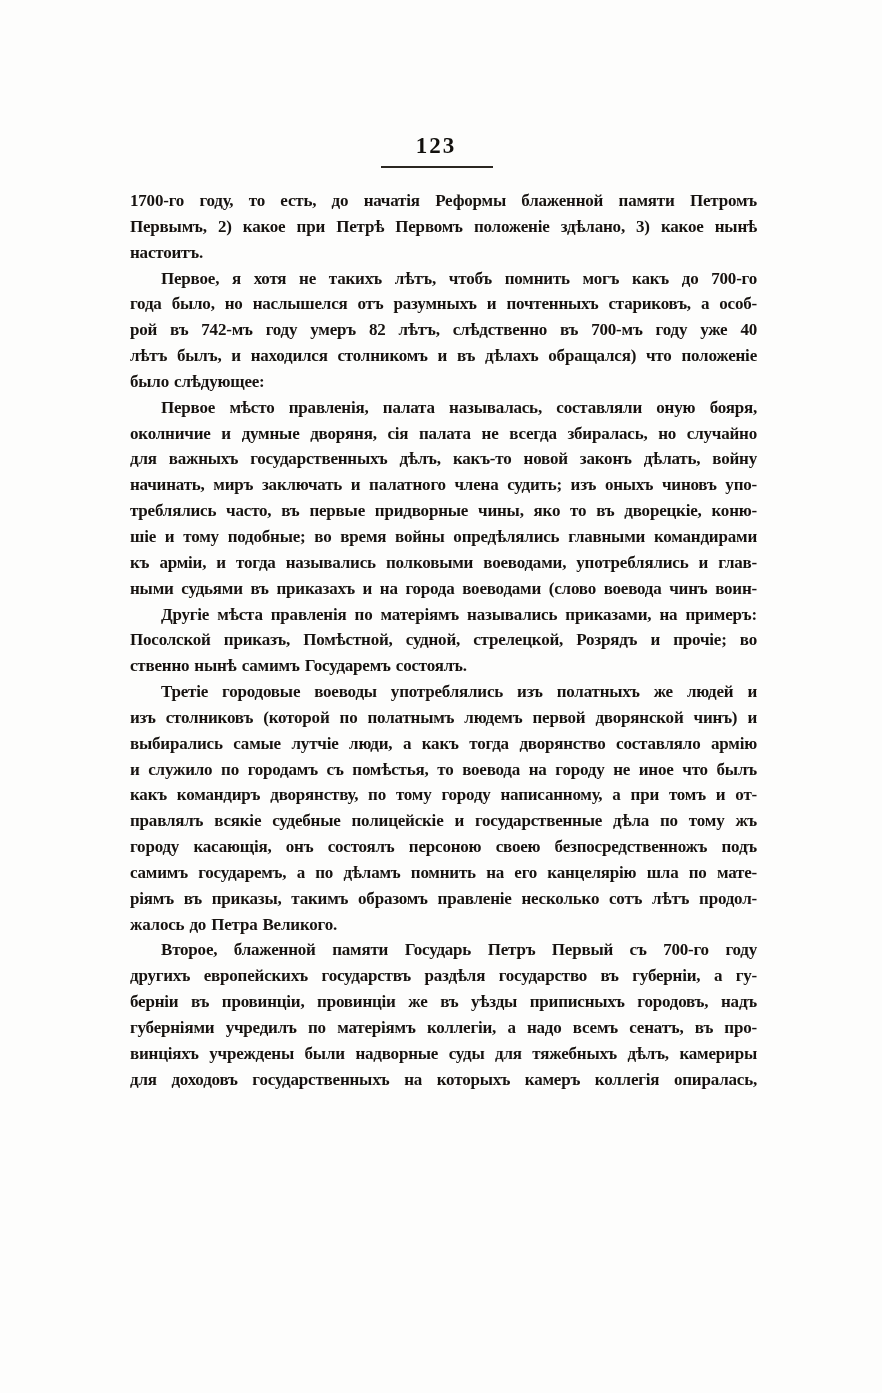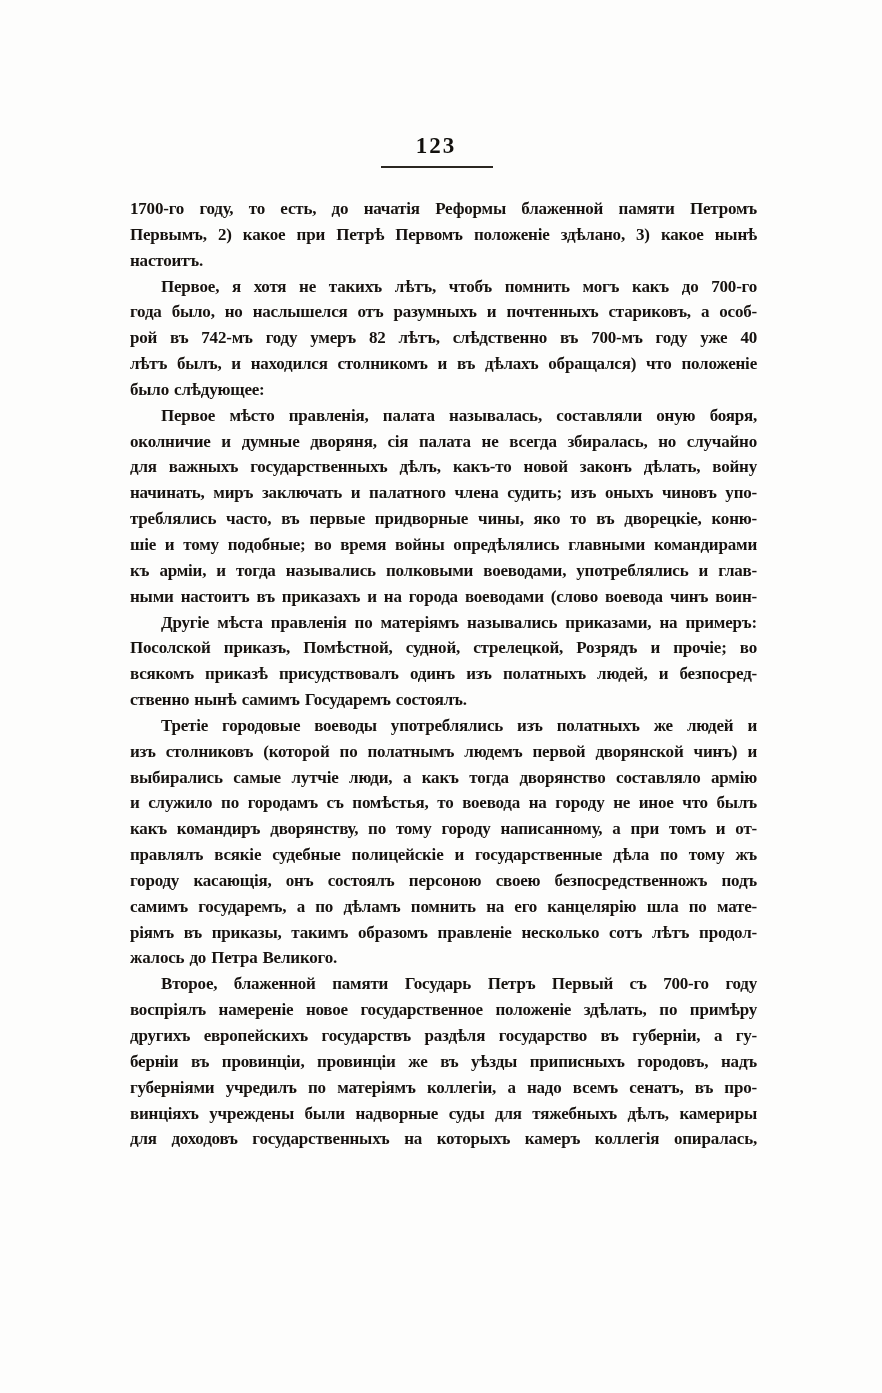--- a/index.html
+++ b/index.html
@@ -38,21 +38,21 @@
     position: absolute;
     top: 166px;
     left: 381px;
     width: 112px;
     height: 2px;
     background: #2b2721;
   }
   .text-block {
     position: absolute;
     left: 130px;
-    top: 196px;
+    top: 188px;
     width: 627px;
     font-size: 17px;
     letter-spacing: -0.2px;
     word-spacing: 1px;
   }
   .line {
     height: 25.85px;
     line-height: 25.85px;
     text-align: justify;
     text-align-last: justify;
@@ -82,36 +82,34 @@
       <div class="line">рой въ 742-мъ году умеръ 82 лѣтъ, слѣдственно въ 700-мъ году уже 40</div>
       <div class="line">лѣтъ былъ, и находился столникомъ и въ дѣлахъ обращался) что положеніе</div>
       <div class="line lastline">было слѣдующее:</div>
       <div class="line indent">Первое мѣсто правленія, палата называлась, составляли оную бояря,</div>
       <div class="line">околничие и думные дворяня, сія палата не всегда збиралась, но случайно</div>
       <div class="line">для важныхъ государственныхъ дѣлъ, какъ-то новой законъ дѣлать, войну</div>
       <div class="line">начинать, миръ заключать и палатного члена судить; изъ оныхъ чиновъ упо-</div>
       <div class="line">треблялись часто, въ первые придворные чины, яко то въ дворецкіе, коню-</div>
       <div class="line">шіе и тому подобные; во время войны опредѣлялись главными командирами</div>
       <div class="line">къ арміи, и тогда назывались полковыми воеводами, употреблялись и глав-</div>
-      <div class="line">ными настоитъ въ приказахъ и на города воеводами (слово воевода чинъ воин-</div>
+      <div class="line">ными судьями въ приказахъ и на города воеводами (слово воевода чинъ воин-</div>
       <div class="line indent">Другіе мѣста правленія по матеріямъ назывались приказами, на примеръ:</div>
       <div class="line">Посолской приказъ, Помѣстной, судной, стрелецкой, Розрядъ и прочіе; во</div>
-      <div class="line">всякомъ приказѣ присудствовалъ одинъ изъ полатныхъ людей, и безпосред-</div>
       <div class="line lastline">ственно нынѣ самимъ Государемъ состоялъ.</div>
       <div class="line indent">Третіе городовые воеводы употреблялись изъ полатныхъ же людей и</div>
       <div class="line">изъ столниковъ (которой по полатнымъ людемъ первой дворянской чинъ) и</div>
       <div class="line">выбирались самые лутчіе люди, а какъ тогда дворянство составляло армію</div>
       <div class="line">и служило по городамъ съ помѣстья, то воевода на городу не иное что былъ</div>
       <div class="line">какъ командиръ дворянству, по тому городу написанному, а при томъ и от-</div>
       <div class="line">правлялъ всякіе судебные полицейскіе и государственные дѣла по тому жъ</div>
       <div class="line">городу касающія, онъ состоялъ персоною своею безпосредственножъ подъ</div>
       <div class="line">самимъ государемъ, а по дѣламъ помнить на его канцелярію шла по мате-</div>
       <div class="line">ріямъ въ приказы, такимъ образомъ правленіе несколько сотъ лѣтъ продол-</div>
       <div class="line lastline">жалось до Петра Великого.</div>
       <div class="line indent">Второе, блаженной памяти Государь Петръ Первый съ 700-го году</div>
-      <div class="line">воспріялъ намереніе новое государственное положеніе здѣлать, по примѣру</div>
       <div class="line">другихъ европейскихъ государствъ раздѣля государство въ губерніи, а гу-</div>
       <div class="line">берніи въ провинціи, провинціи же въ уѣзды приписныхъ городовъ, надъ</div>
       <div class="line">губерніями учредилъ по матеріямъ коллегіи, а надо всемъ сенатъ, въ про-</div>
       <div class="line">винціяхъ учреждены были надворные суды для тяжебныхъ дѣлъ, камериры</div>
       <div class="line">для доходовъ государственныхъ на которыхъ камеръ коллегія опиралась,</div>
     </div>
 </div>
 
 </body></html>

